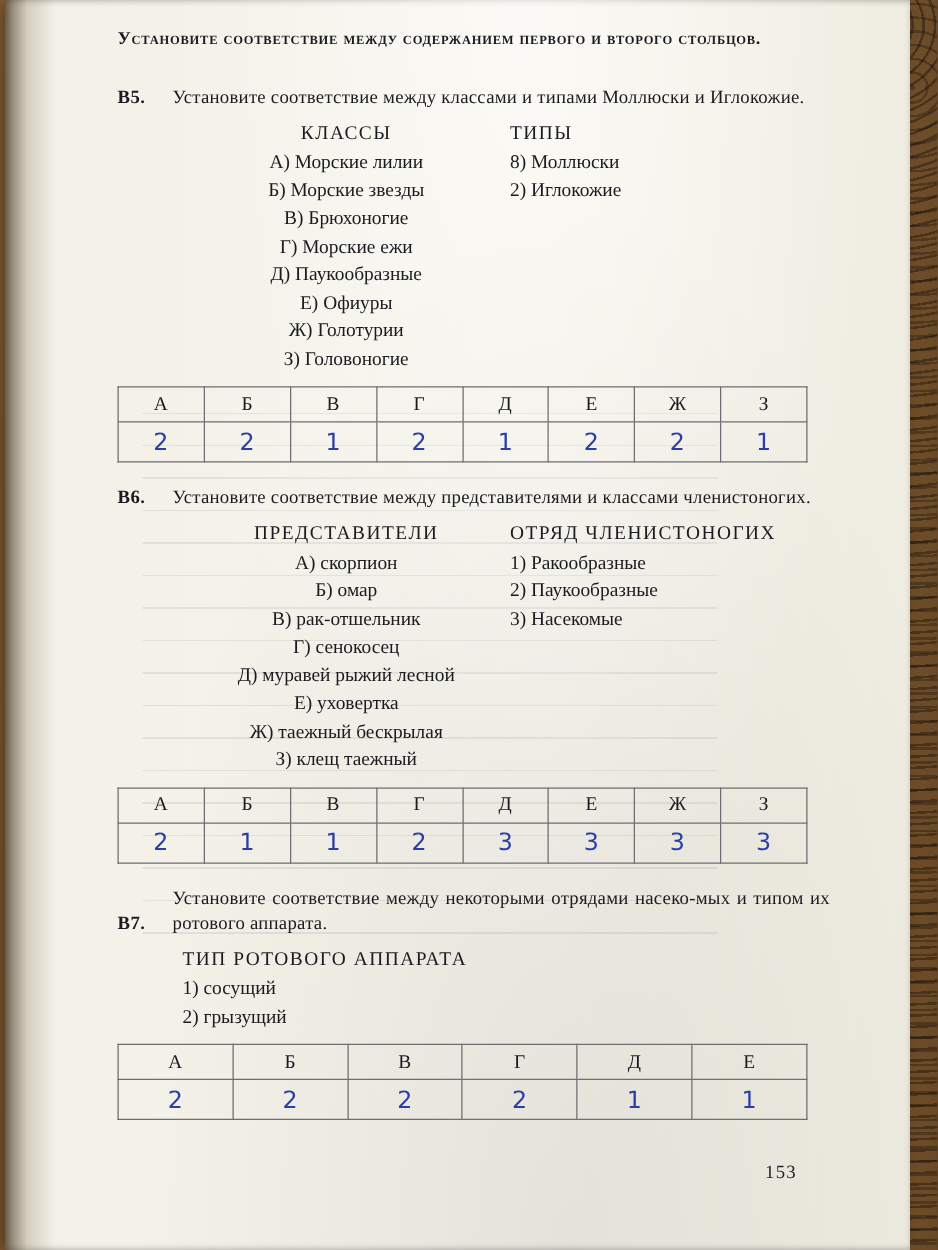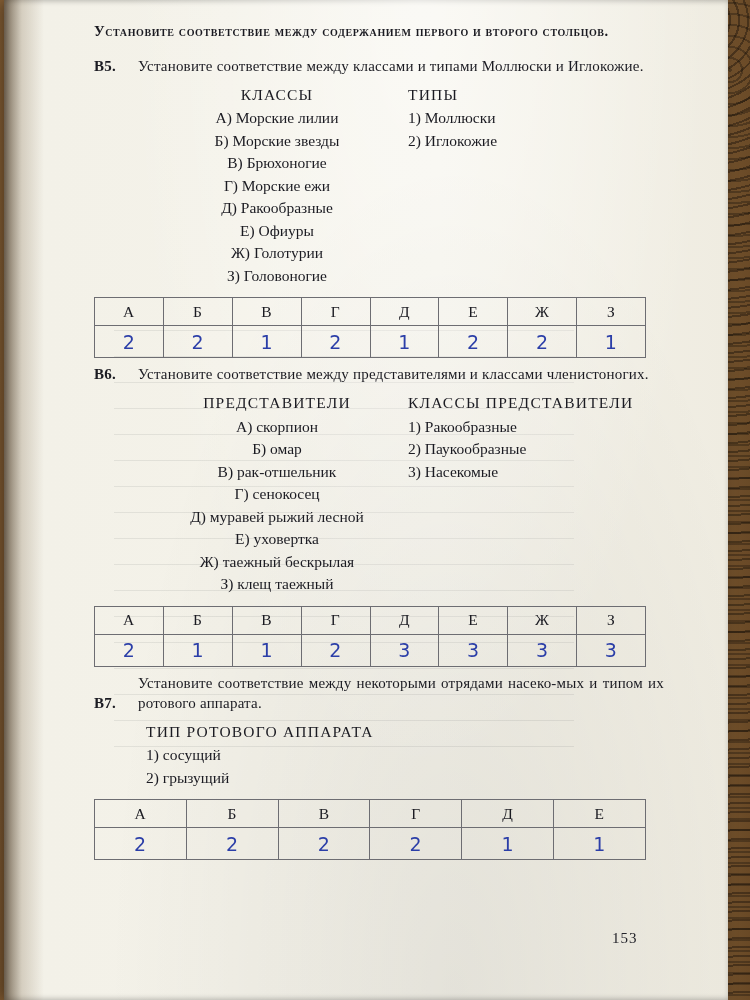--- a/index.html
+++ b/index.html
@@ -59,21 +59,21 @@
     font-weight:bold; font-size:14.5px; line-height:1.35;
     text-align:justify; letter-spacing:.6px; margin:0 0 14px 0;
     font-variant: small-caps;
   }
   .task { margin-bottom:6px; }
   .task-head {
     display:flex; gap:10px; align-items:flex-end;
     font-size:15px; line-height:1.35;
   }
   .task-num { font-weight:bold; min-width:34px; letter-spacing:.3px; }
-  .task-text { text-align:justify; letter-spacing:.2px; }
+  .task-text { text-align:justify; letter-spacing:.2px;margin-top:12px; }
   .cols {
     display:flex; margin:8px 0 0 52px; font-size:15.5px; line-height:1.45;
   }
   .col-left { width:262px;text-align:center; }
   .col-right { width:256px; }
   .col-title { letter-spacing:1.2px; margin-bottom:1px; }
   .item { white-space:nowrap; }
   
   table.ans {
     border-collapse:collapse; margin:10px 0 4px 0; width:552px;
@@ -115,28 +115,28 @@
         <span class="task-num">В5.</span>
         <span class="task-text">Установите соответствие между классами и типами Моллюски и Иглокожие.</span>
       </div>
       <div class="cols">
         <div class="col-left">
           <div class="col-title">КЛАССЫ</div>
           <div class="item">А) Морские лилии</div>
           <div class="item">Б) Морские звезды</div>
           <div class="item">В) Брюхоногие</div>
           <div class="item">Г) Морские ежи</div>
-          <div class="item">Д) Ракообразные</div>
+          <div class="item">Д) Паукообразные</div>
           <div class="item">Е) Офиуры</div>
           <div class="item">Ж) Голотурии</div>
           <div class="item">З) Головоногие</div>
         </div>
         <div class="col-right">
           <div class="col-title">ТИПЫ</div>
-          <div class="item">1) Моллюски</div>
+          <div class="item">8) Моллюски</div>
           <div class="item">2) Иглокожие</div>
         </div>
       </div>
       <table class="ans">
         <tbody>
             <tr class="headers">
           <td>А</td>
           <td>Б</td>
           <td>В</td>
           <td>Г</td>
@@ -170,21 +170,21 @@
           <div class="item">А) скорпион</div>
           <div class="item">Б) омар</div>
           <div class="item">В) рак-отшельник</div>
           <div class="item">Г) сенокосец</div>
           <div class="item">Д) муравей рыжий лесной</div>
           <div class="item">Е) уховертка</div>
           <div class="item">Ж) таежный бескрылая</div>
           <div class="item">З) клещ таежный</div>
         </div>
         <div class="col-right">
-          <div class="col-title">КЛАССЫ ПРЕДСТАВИТЕЛИ</div>
+          <div class="col-title">ОТРЯД ЧЛЕНИСТОНОГИХ</div>
           <div class="item">1) Ракообразные</div>
           <div class="item">2) Паукообразные</div>
           <div class="item">3) Насекомые</div>
         </div>
       </div>
       <table class="ans">
         <tbody>
             <tr class="headers">
           <td>А</td>
           <td>Б</td>

